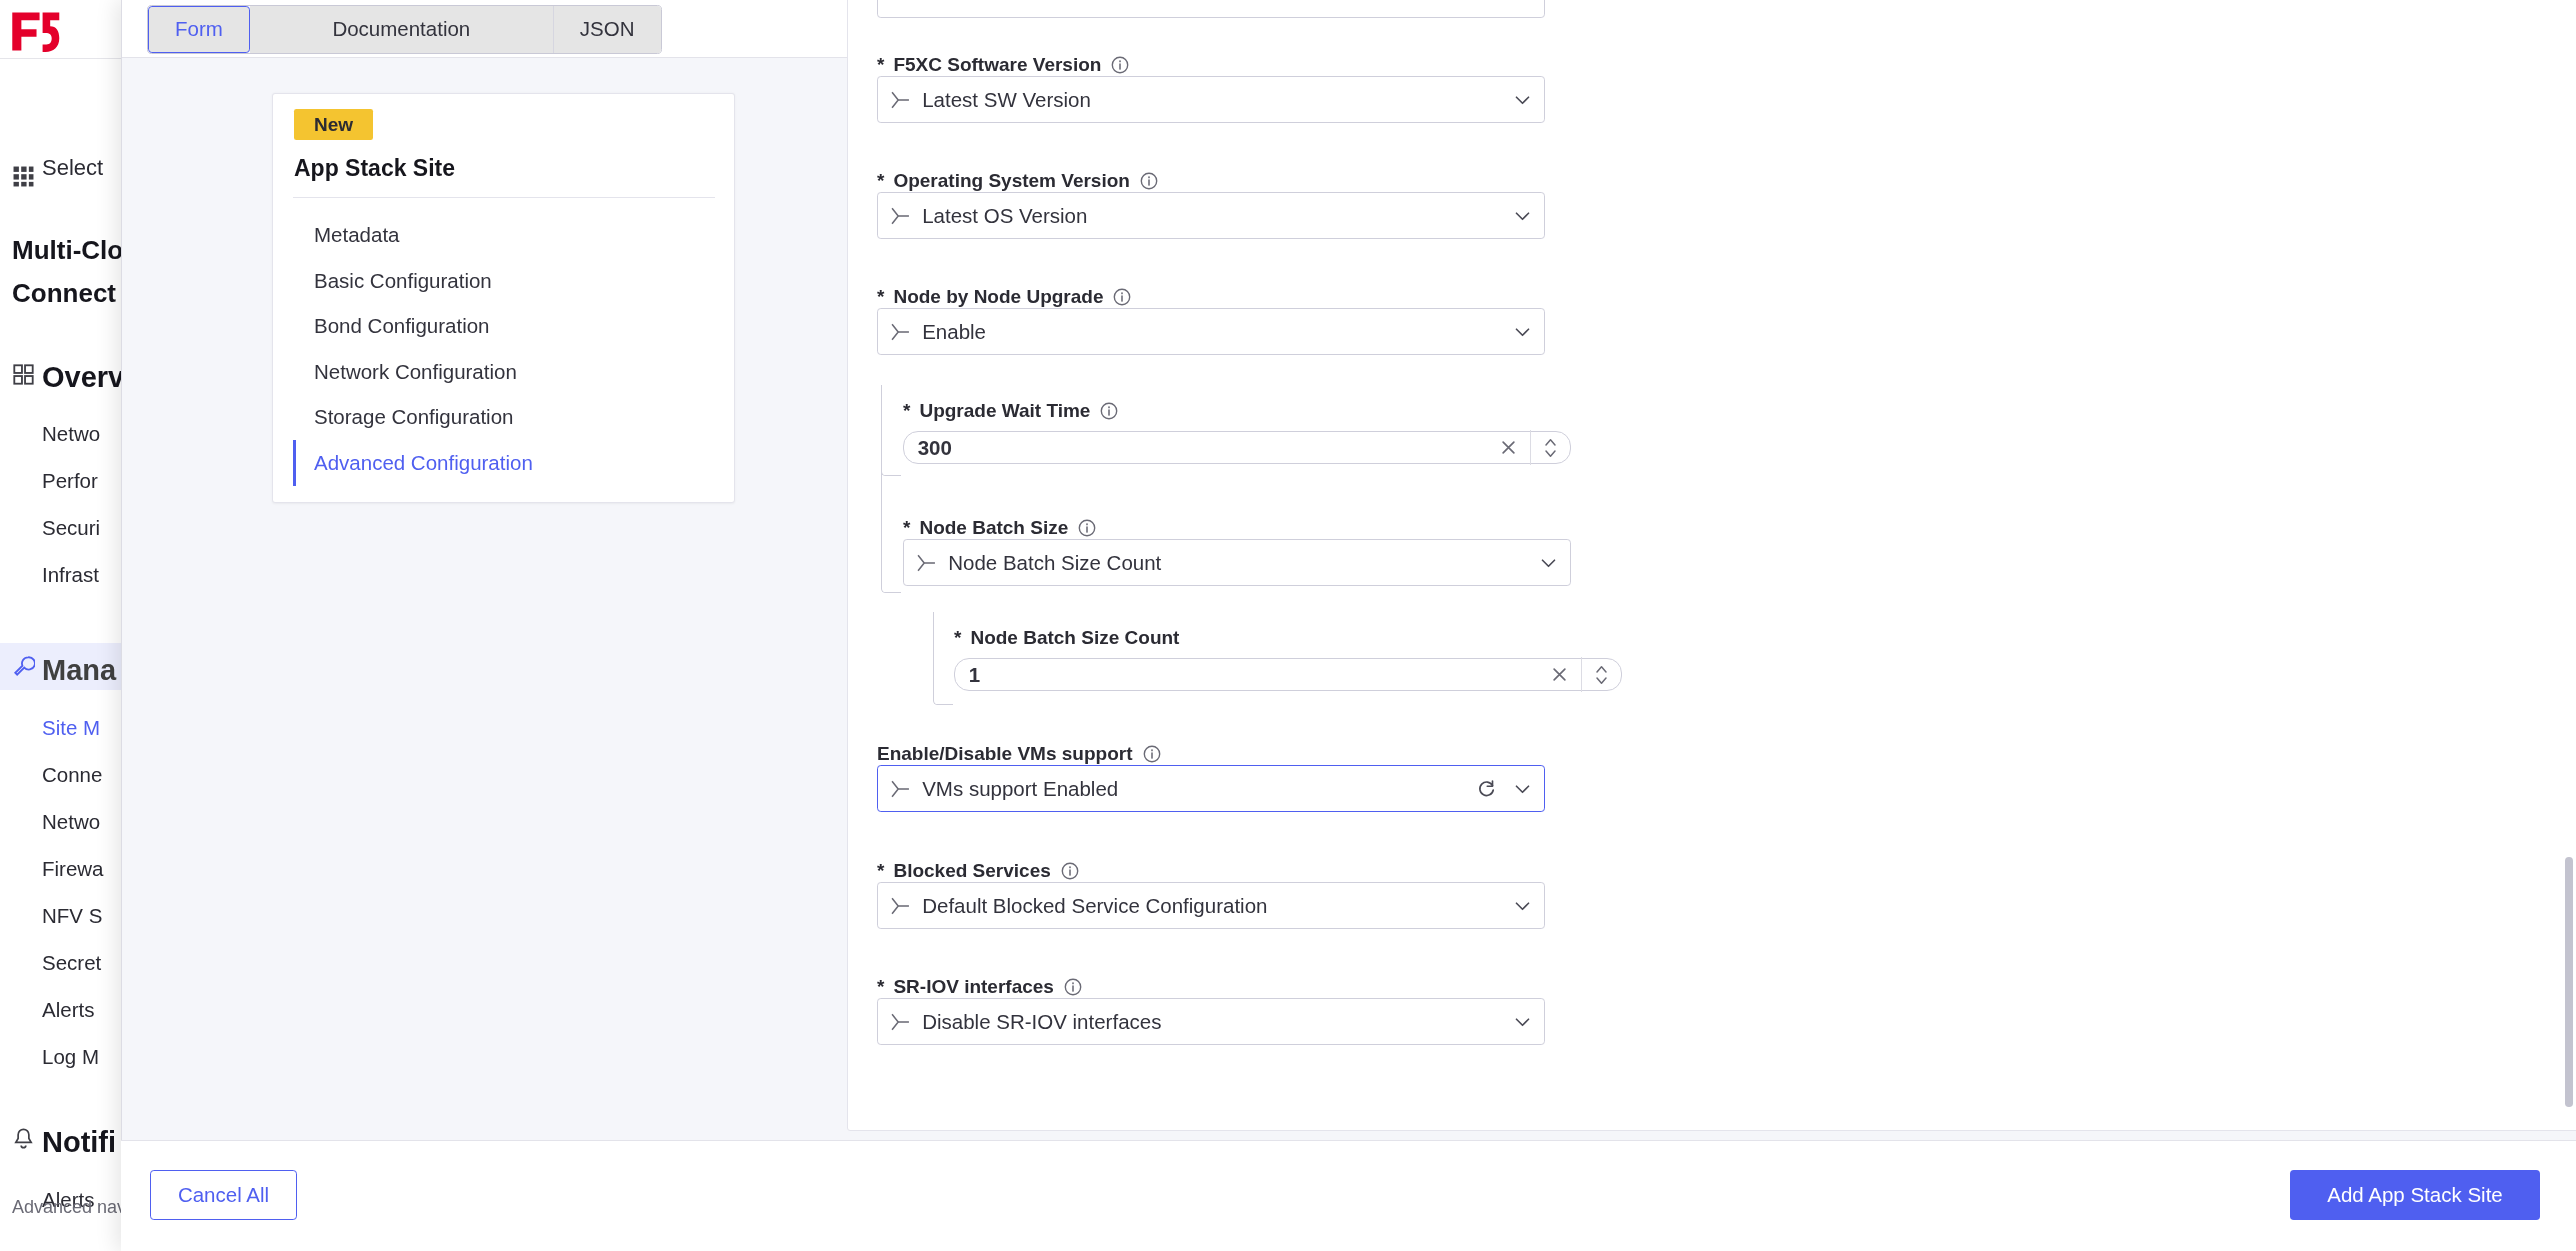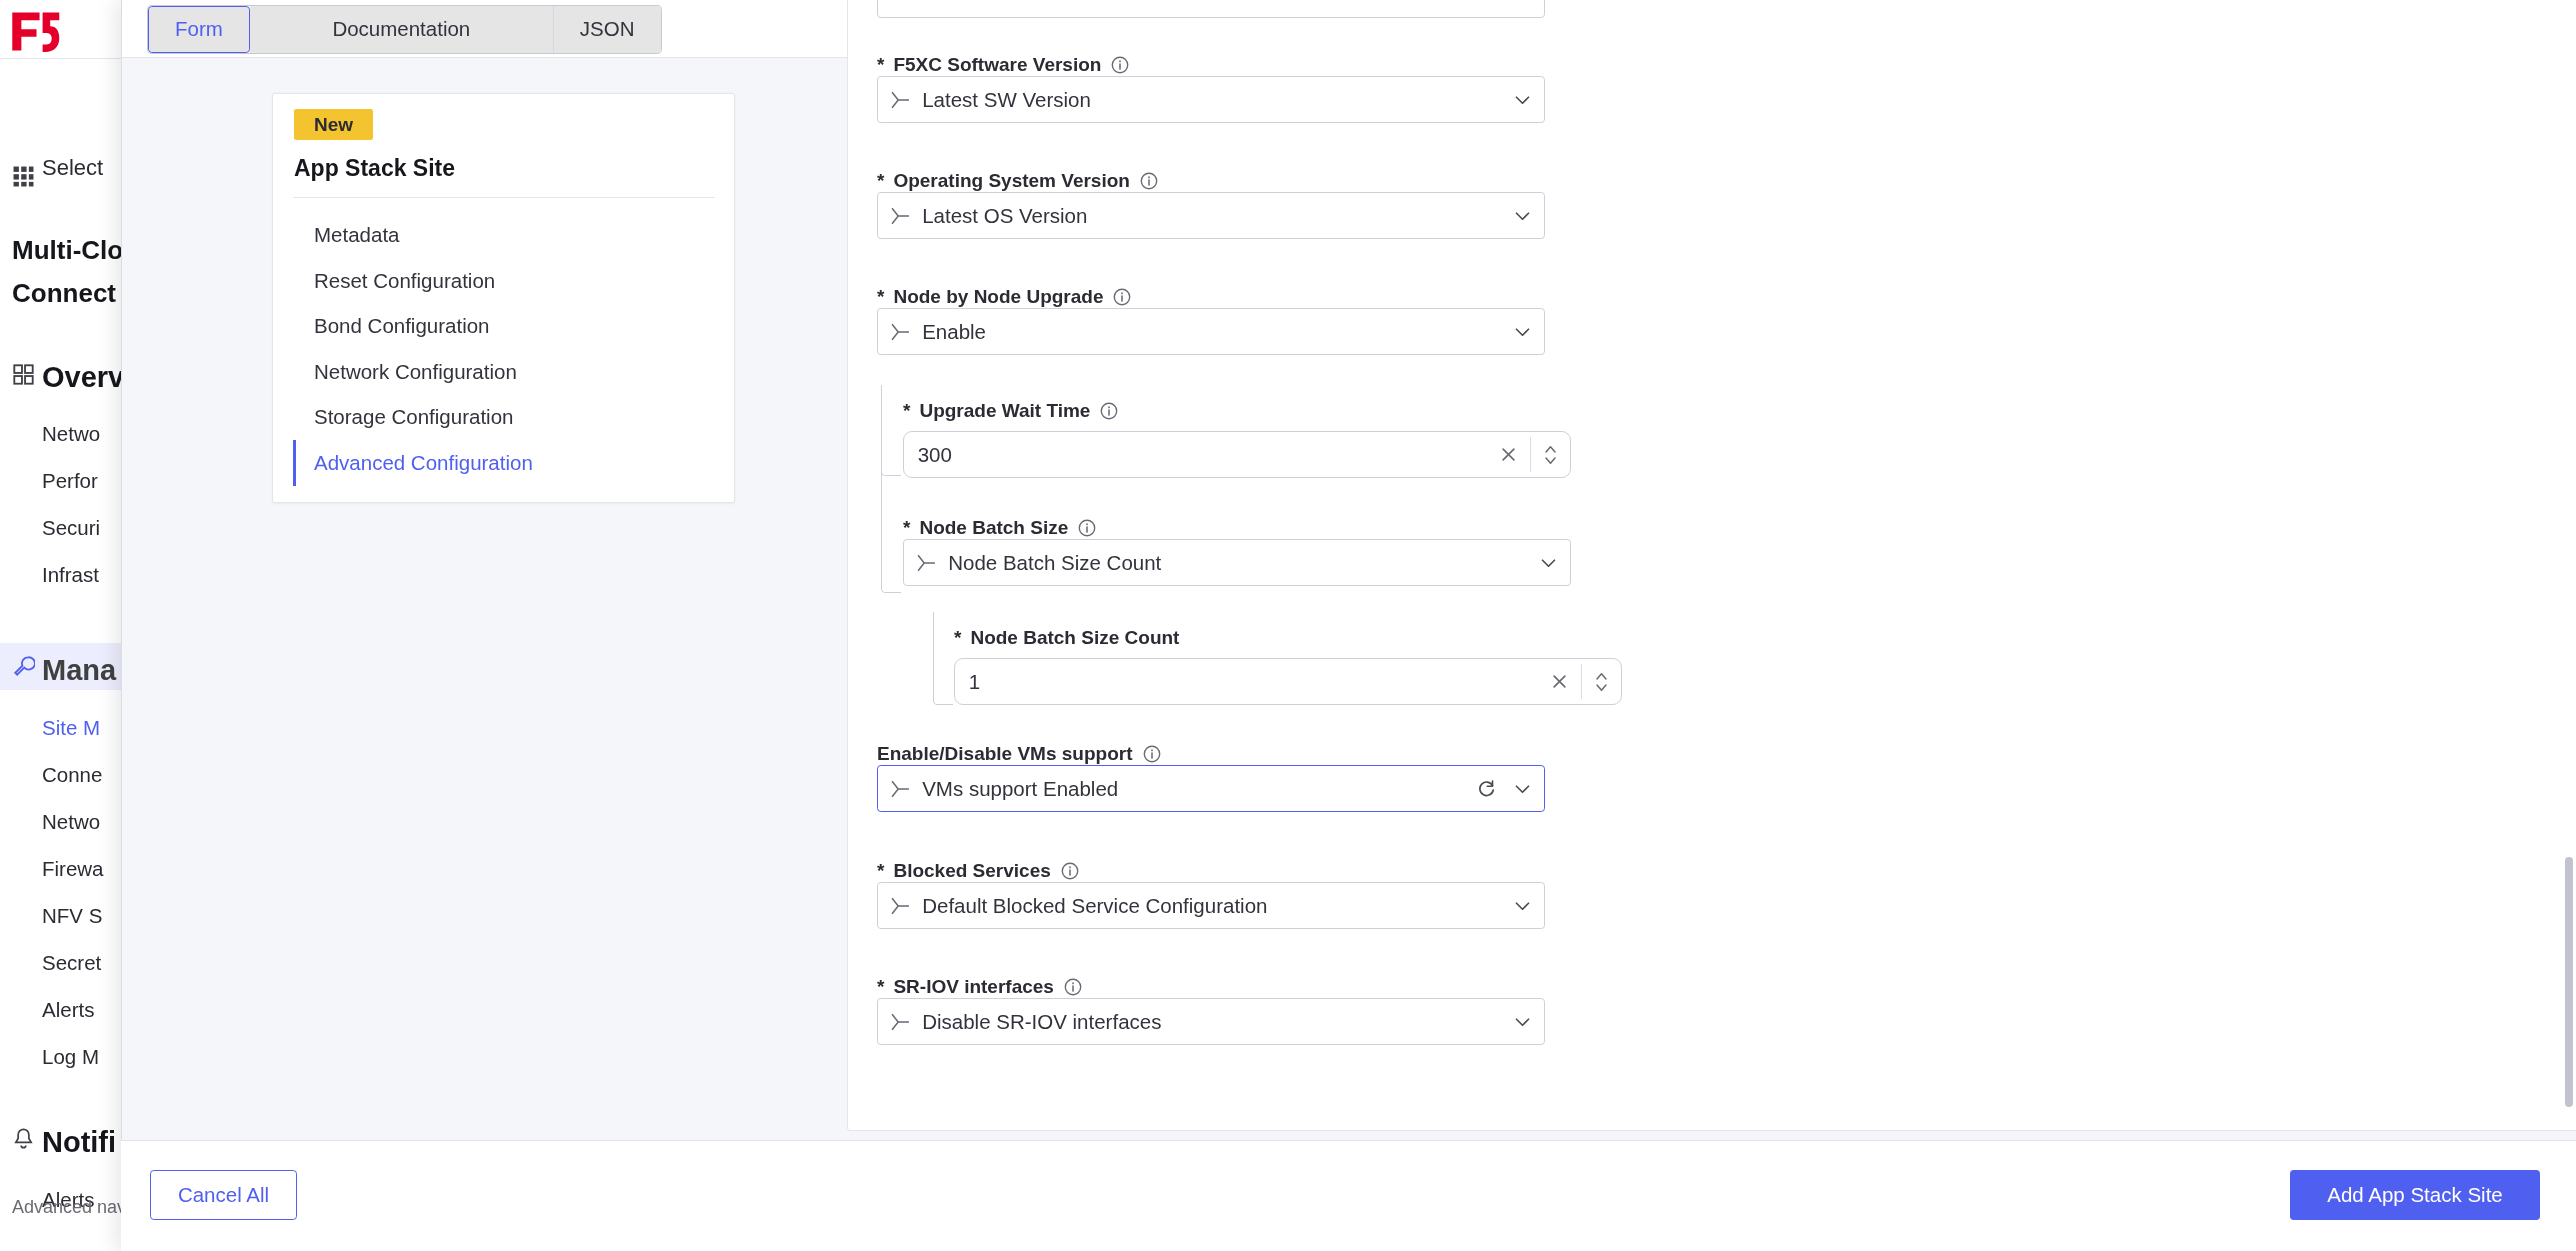--- a/index.html
+++ b/index.html
@@ -169,23 +169,23 @@
     border: 0.8px solid #cfcfdb; border-radius: 3.8px; background: #ffffff;
     display: flex; align-items: center; padding: 0 10.6px; cursor: pointer;
   }
   .select.focused { border: 1.5px solid #4f5ff0; }
   .select .sel-icon { width: 23px; height: 20px; flex: none; margin-right: 10.6px; }
   .select .sel-text { flex: 1 1 auto; font-size: 20.5px; color: #33333d; white-space: nowrap; }
   .chev { width: 21px; height: 21px; flex: none; }
   .refresh { width: 21px; height: 21px; flex: none; margin-right: 15px; }
 
   .numfield {
-    margin-top: 9px; height: 47px;
-    border: 0.8px solid #cfcfdb; border-radius: 9px; background: #ffffff;
-    display: flex; align-items: center; padding: 0 9px 0 13.7px;
+    margin-top: 9px; height: 33px;
+    border: 0.8px solid #cfcfdb; border-radius: 15px; background: #ffffff;
+    display: flex; align-items: center; padding: 0 9px 0 13.7px; font-weight: bold;
   }
   .numfield .num-text { flex: 1 1 auto; font-size: 20.5px; color: #33333d; }
   .clear-x { width: 23px; height: 23px; flex: none; margin-right: 10.6px; cursor: pointer; }
   .stepper { width: 21px; height: 30px; flex: none; cursor: pointer; }
 
   
   .guide {
     position: absolute; border-left: 0.8px solid #cfcfdb; border-bottom: 0.8px solid #cfcfdb;
     border-bottom-left-radius: 4.6px;
   }
@@ -342,21 +342,21 @@
         </svg>
     </span>
   </div>
 
   <div id="form-nav">
     <div id="new-badge">New</div>
     <div id="form-nav-title">App Stack Site</div>
     <div id="form-nav-sep"></div>
 
     <div class="nav-item" style="top:118px;">Metadata</div>
-    <div class="nav-item" style="top:164px;">Reset Configuration</div>
+    <div class="nav-item" style="top:164px;">Basic Configuration</div>
     <div class="nav-item" style="top:209px;text-align:right;">Bond Configuration</div>
     <div class="nav-item" style="top:255px;">Network Configuration</div>
     <div class="nav-item" style="top:300px;">Storage Configuration</div>
     <div class="nav-item active" style="top:346px;">Advanced Configuration</div>
   </div>
 
   <div id="form-card">
 
     <div class="field" style="top:0px;">
       <div class="select" style="border-bottom-left-radius:3.8px;border-bottom-right-radius:3.8px;">

